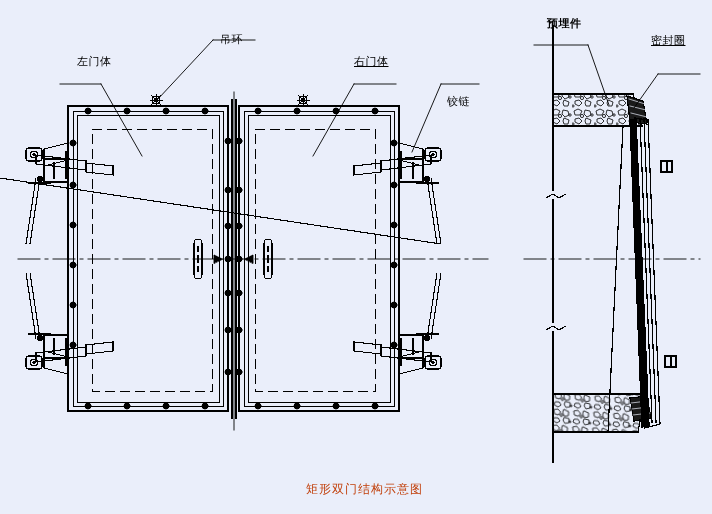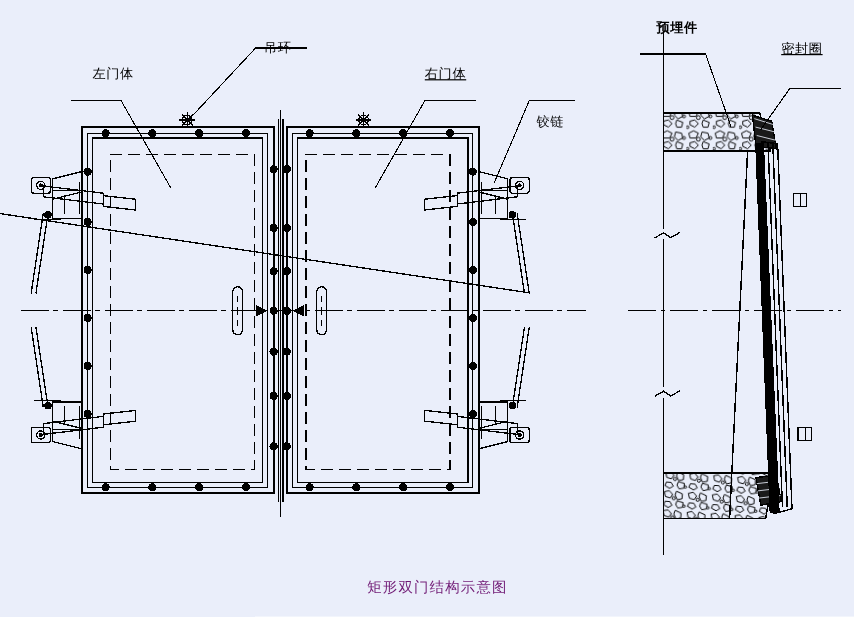--- a/index.html
+++ b/index.html
@@ -30,21 +30,21 @@
     font-family: "DejaVu Sans", "Liberation Sans", sans-serif;
     font-size: 11px;
     color: #000000;
     white-space: nowrap;
     letter-spacing: 0.5px;
   }
   .title-label {
     position: absolute;
     font-family: "DejaVu Sans", "Liberation Sans", sans-serif;
     font-size: 12px;
-    color: #701a75;
+    color: #c2410c;
     white-space: nowrap;
     letter-spacing: 1px;
   }
 </style>
 </head>
 <body>
 
 <div id="canvas-root" style="background: rgb(234, 238, 250);">
 
   <svg id="drawing-svg" viewBox="0 0 712 514">

